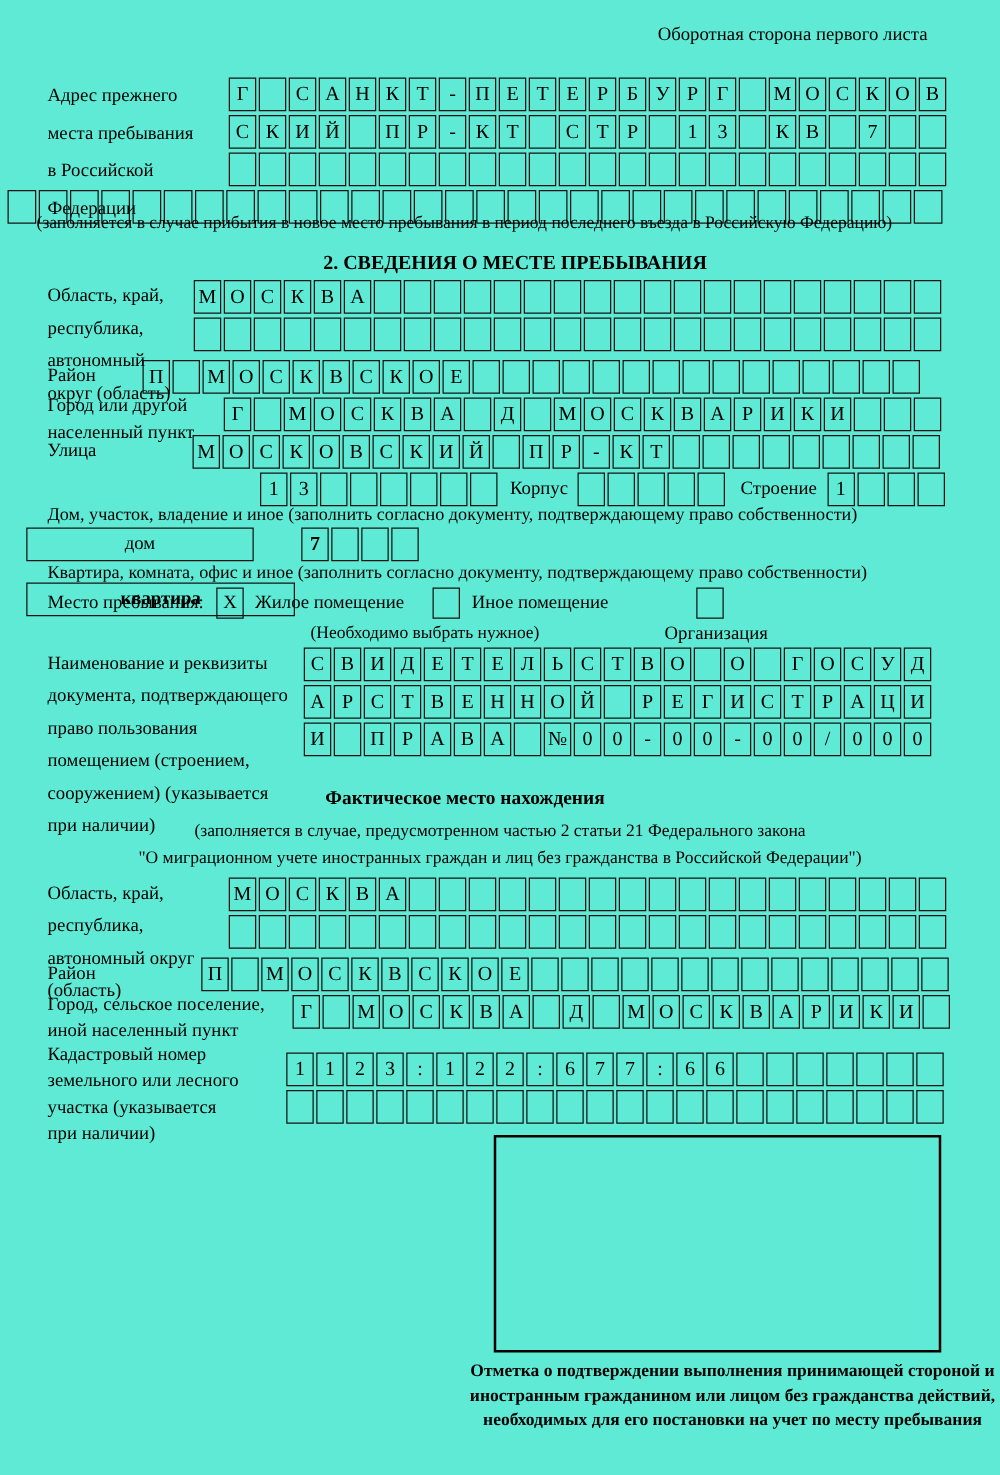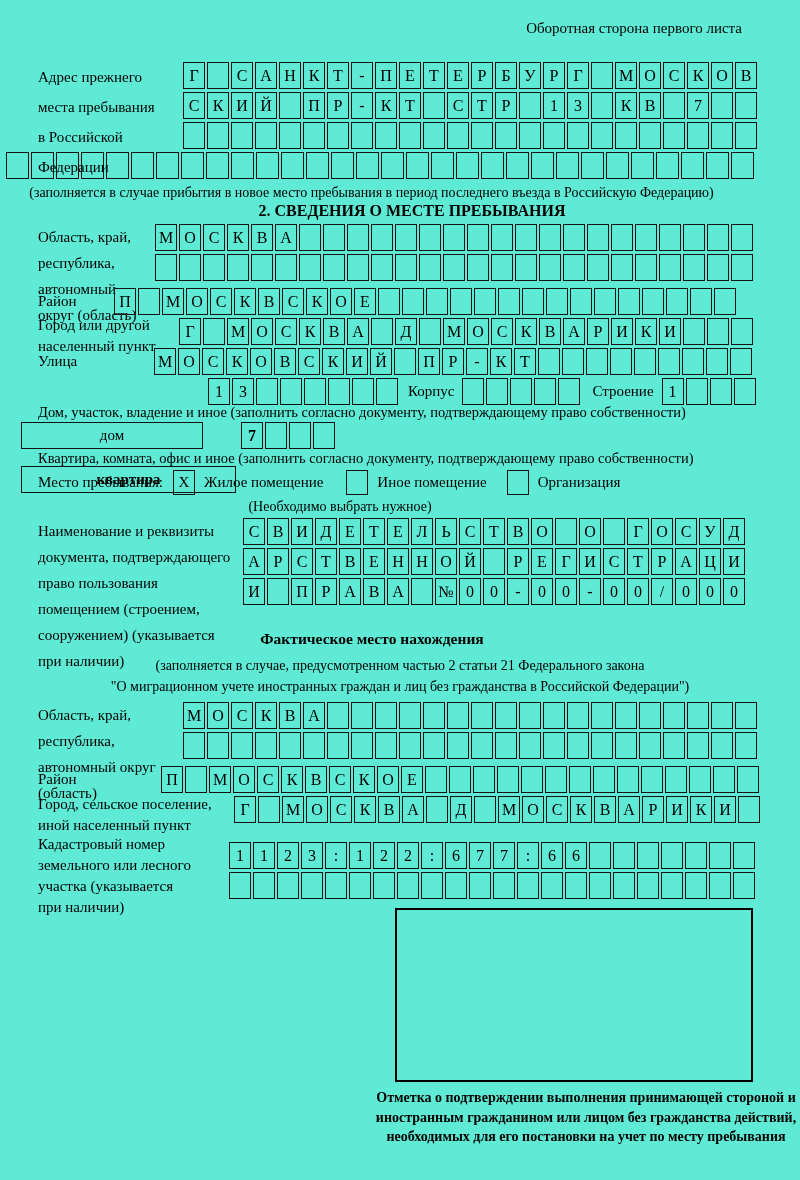--- a/index.html
+++ b/index.html
@@ -149,21 +149,21 @@
         <div class="cell"></div>
         <div class="cell"></div>
         <div class="cell"></div>
         <div class="cell"></div>
         <div class="cell"></div>
         <div class="cell"></div>
         <div class="cell"></div>
         <div class="cell"></div>
       </div>
   </div>
-  <div class="note" style="position:absolute;top:182px;left:0;width:743px;">(заполняется в случае прибытия в новое место пребывания в период последнего въезда в Российскую Федерацию)</div>
+  <div class="note" style="position:absolute;top:168px;left:0;width:743px;">(заполняется в случае прибытия в новое место пребывания в период последнего въезда в Российскую Федерацию)</div>
 
   <div class="hdr" style="position:absolute;top:202px;left:0;width:800px;font-size:16px;">2. СВЕДЕНИЯ О МЕСТЕ ПРЕБЫВАНИЯ</div>
 
   <div class="blk" style="top:224px;left:38px;">
     <div class="lbl" style="width:117px;">
         <div>Область, край,</div>
         <div>республика,</div>
         <div>автономный</div>
         <div>округ (область)</div>
       </div>
@@ -365,21 +365,21 @@
   <div class="blk" style="top:470px;left:38px;">
     <div class="inl" style="line-height:25px;">Место пребывания:</div>
     <div class="opt" style="margin-left:10px;">
       <div class="cb">Х</div>
       <div class="optlbl">Жилое помещение</div>
     </div>
     <div class="opt" style="margin-left:23px;">
       <div class="cb"></div>
       <div class="optlbl">Иное помещение</div>
     </div>
-    <div class="opt" style="margin-left:20px;">
+    <div class="opt" style="margin-left:36px;flex-direction:column;">
       <div class="cb"></div>
       <div class="optlbl">Организация</div>
     </div>
   </div>
   <div class="note" style="position:absolute;top:496px;left:0;width:680px;">(Необходимо выбрать нужное)</div>
 
   <div class="blk" style="top:518px;left:38px;">
     <div class="lbl" style="width:205px;">
         <div>Наименование и реквизиты</div>
         <div>документа, подтверждающего</div>

